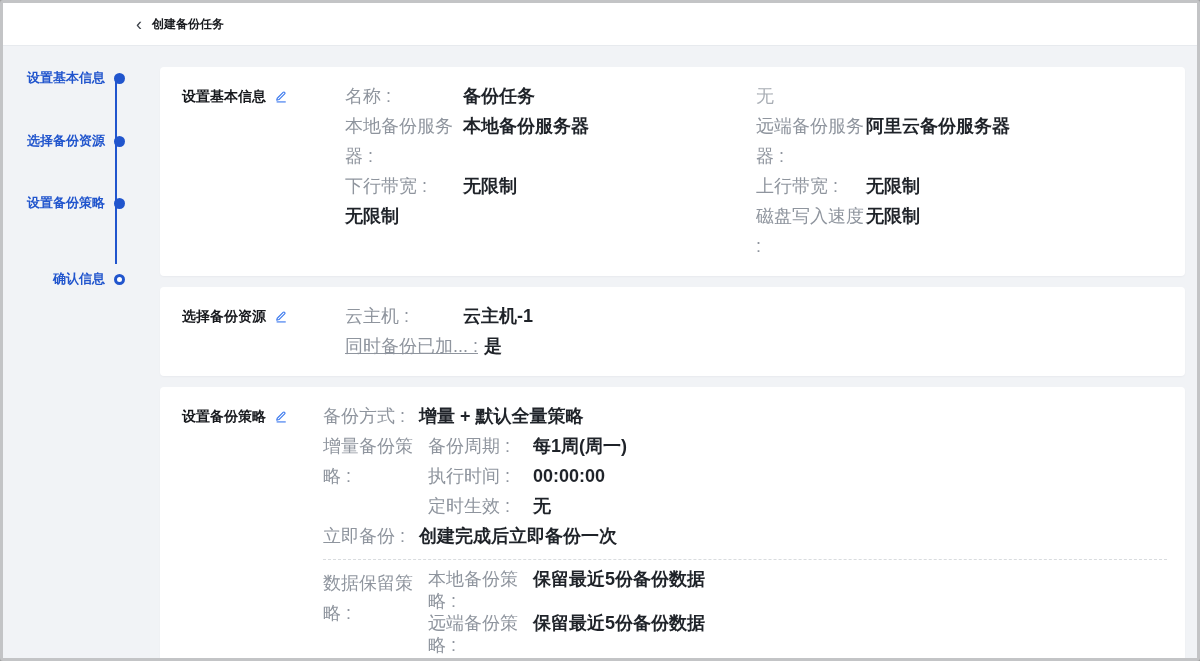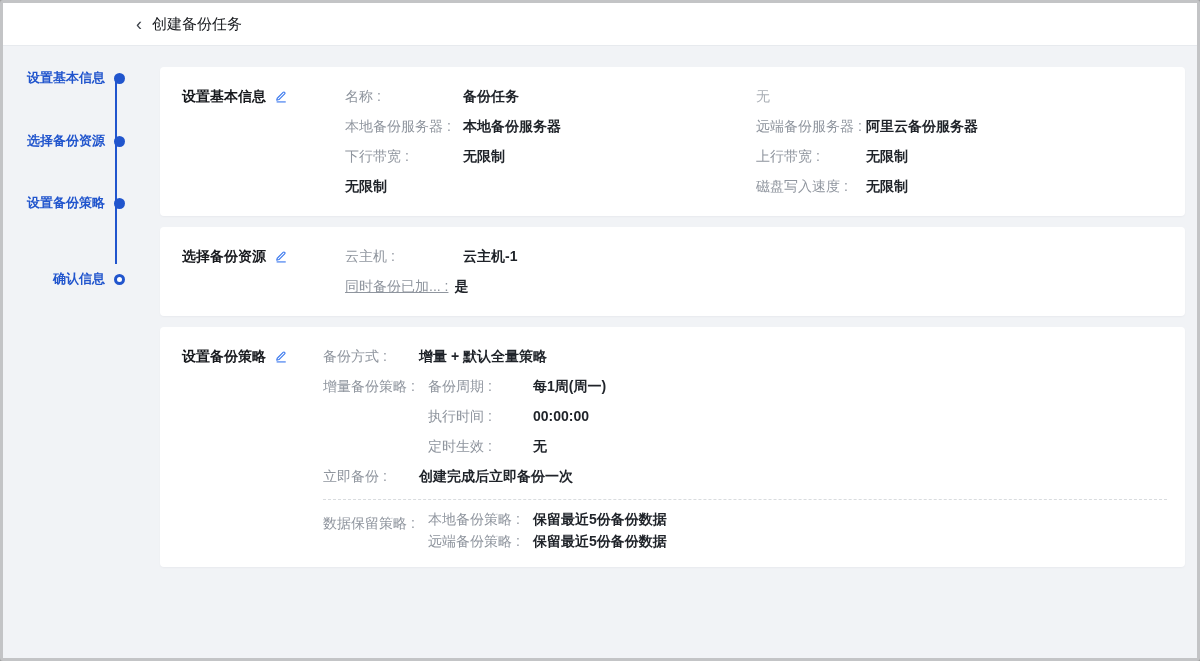--- a/index.html
+++ b/index.html
@@ -7,21 +7,21 @@
   .frame {
     width:1200px; height:661px; margin:0 auto;
     border:3px solid #c3c4c6; border-radius:3px;
     background:#f1f3f6; display:flex; flex-direction:column; overflow:hidden;
   }
   
   .hdr { height:43px; background:#fff; border-bottom:1px solid #e7eaee;
          display:flex; align-items:center; padding-left:133px; flex:none; }
   .back { font-size:18px; color:#3d4document45; line-height:1; color:#3c4149; cursor:pointer;
           margin-right:10px; font-weight:400; }
-  .hdr-title { font-size:15px; font-weight:400; color:#17191d; }
+  .hdr-title { font-size:12px; font-weight:700; color:#17191d; }
   
   .main { flex:1; display:flex;gap:22px; }
   .side { width:135px; position:relative; flex:none; }
   .step-line { position:absolute; left:112px; top:32px; width:2px; height:186px;
                background:var(--accent); }
   .step { position:absolute; right:13px; height:20px; display:flex; align-items:center;
           gap:9px; cursor:pointer; }
   .step-label { font-size:13px; font-weight:700; color:var(--accent); white-space:nowrap; }
   .dot { width:11px; height:11px; border-radius:50%; background:var(--accent); flex:none; }
   .step.current .dot { background:#fff; border:3px solid var(--accent); }
@@ -30,21 +30,21 @@
   .card { background:#fff; border-radius:4px; box-shadow:0 1px 2px rgba(20,30,50,.04);
           display:flex; margin-bottom:11px; padding:14px 18px 15px 22px; }
   .card-head { width:141px; flex:none; display:flex; align-items:flex-start; gap:8px;
                line-height:30px; }
   .card.wide-head .card-head { width:163px; }
   .card-title { font-size:14px; font-weight:700; color:#17191d; white-space:nowrap; }
   .edit-btn { background:none; border:none; cursor:pointer; color:var(--edit); padding:0;
               height:30px; display:flex; align-items:center; }
   .rows { flex:1; }
   .two-col { display:grid; grid-template-columns:1fr 1fr; column-gap:0; }
-  .frow { display:flex; line-height:30px; font-size:14px; }
+  .frow { display:flex; line-height:30px; font-size:18px; }
   .flabel { color:#8f959e; flex:none; }
   .w118 .flabel { width:118px; }
   .w110 .flabel { width:110px; }
   .w96  > .flabel { width:96px; }
   .fvalue { color:#1f2329; font-weight:600; }
   .fvalue.muted { color:#a9aeb5; font-weight:400; }
   .inline-colon { width:auto !important; margin-right:6px;text-decoration:underline; }
   .subrows { flex:1; }
   .sub .flabel { width:105px; }
   .compact .frow { line-height:22px; }

